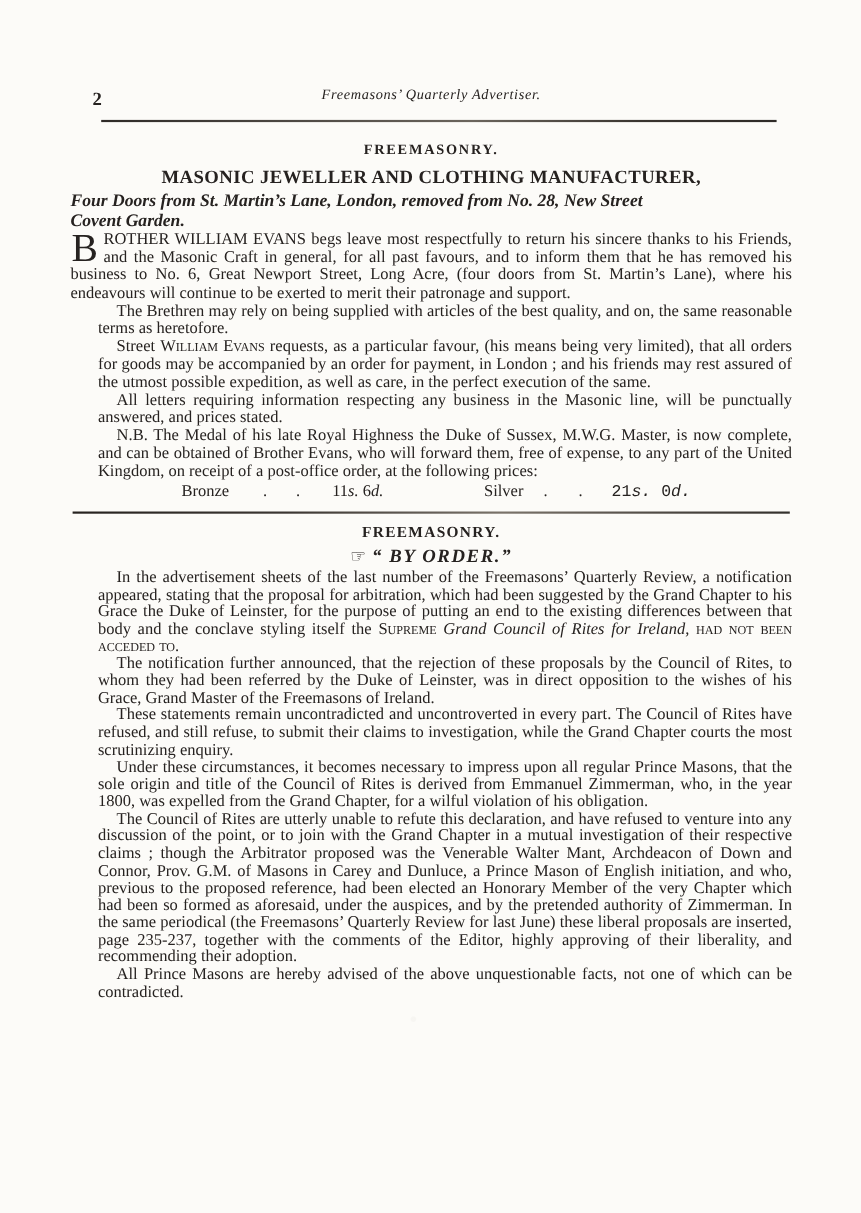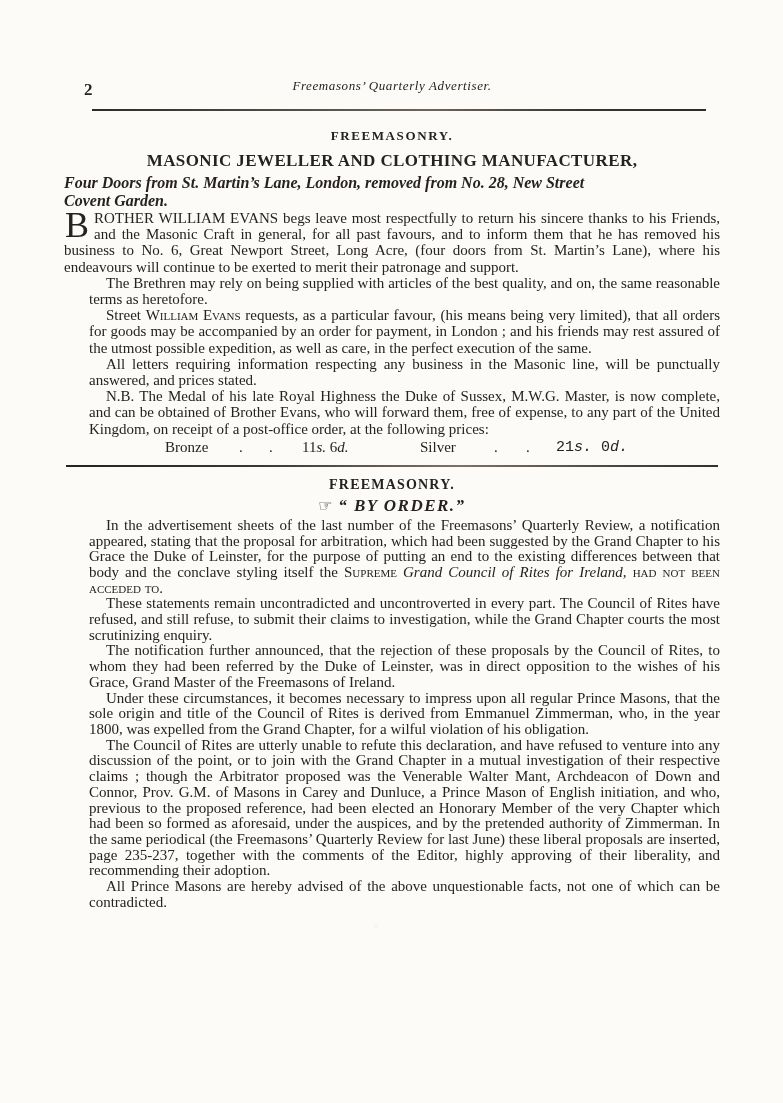--- a/index.html
+++ b/index.html
@@ -42,21 +42,21 @@
   .dropcap { float:left; font-size:36px; line-height:28px; padding:1px 5px 0 1px; }
   .sc { font-variant:small-caps; }
   .it { font-style:italic; }
 
   
   .price-row { position:relative; height:18px; font-size:15px; margin-top:2px; }
   .price-row .p0l { position:absolute; left:101px; }
   .price-row .p0d1 { position:absolute; left:175px; }
   .price-row .p0d2 { position:absolute; left:205px; }
   .price-row .p0v { position:absolute; left:238px; }
-  .price-row .p1l { position:absolute; left:356px; }
+  .price-row .p1l { position:absolute; left:376px; }
   .price-row .p1d1 { position:absolute; left:430px; }
   .price-row .p1d2 { position:absolute; left:462px; }
   .price-row .p1v { position:absolute; left:492px;font-family:Liberation Mono, monospace; }
   .unit { font-style:italic; }
 
   
   .sec-head2 { text-align:center; font-weight:bold; font-size:14px; letter-spacing:1.2px; margin-top:10px; }
   .by-order { text-align:center; font-weight:bold; font-style:italic; font-size:17px; letter-spacing:1.5px; margin-top:3px; margin-bottom:2px; }
   .manicule { font-family:"DejaVu Sans", sans-serif; font-style:normal; font-weight:normal; font-size:16px; margin-right:4px; }
   .notice p.body { line-height:15.7px; }
@@ -98,20 +98,20 @@
     </div>
   </section>
 
   <div class="rule rule2"></div>
 
   <section class="notice">
     <div class="sec-head2">FREEMASONRY.</div>
     <div class="by-order"><span class="manicule">☞</span><span>“ BY  ORDER.”</span></div>
 
     <p class="body ind"><span>In the advertisement sheets of the last number of the Freemasons’ Quarterly Review, a notification appeared, stating that the proposal for arbitration, which had been suggested by the Grand Chapter to his Grace the Duke of Leinster, for the purpose of putting an end to the existing differences between that body and the conclave styling itself the </span><span class="sc">Supreme</span><span class="it"> Grand Council of Rites for Ireland,</span><span class="sc"> had not been acceded to.</span></p>
+    <p class="body ind">The notification further announced, that the rejection of these proposals by the Council of Rites, to whom they had been referred by the Duke of Leinster, was in direct opposition to the wishes of his Grace, Grand Master of the Freemasons of Ireland.</p>
     <p class="body ind">These statements remain uncontradicted and uncontroverted in every part.  The Council of Rites have refused, and still refuse, to submit their claims to investigation, while the Grand Chapter courts the most scrutinizing enquiry.</p>
-    <p class="body ind">The notification further announced, that the rejection of these proposals by the Council of Rites, to whom they had been referred by the Duke of Leinster, was in direct opposition to the wishes of his Grace, Grand Master of the Freemasons of Ireland.</p>
     <p class="body ind">Under these circumstances, it becomes necessary to impress upon all regular Prince Masons, that the sole origin and title of the Council of Rites is derived from Emmanuel Zimmerman, who, in the year 1800, was expelled from the Grand Chapter, for a wilful violation of his obligation.</p>
     <p class="body ind">The Council of Rites are utterly unable to refute this declaration, and have refused to venture into any discussion of the point, or to join with the Grand Chapter in a mutual investigation of their respective claims ; though the Arbitrator proposed was the Venerable Walter Mant, Archdeacon of Down and Connor, Prov. G.M. of Masons in Carey and Dunluce, a Prince Mason of English initiation, and who, previous to the proposed reference, had been elected an Honorary Member of the very Chapter which had been so formed as aforesaid, under the auspices, and by the pretended authority of Zimmerman.  In the same periodical (the Freemasons’ Quarterly Review for last June) these liberal proposals are inserted, page 235-237, together with the comments of the Editor, highly approving of their liberality, and recommending their adoption.</p>
     <p class="body ind">All Prince Masons are hereby advised of the above unquestionable facts, not one of which can be contradicted.</p>
   </section>
 
 </div>
 
 </body></html>

